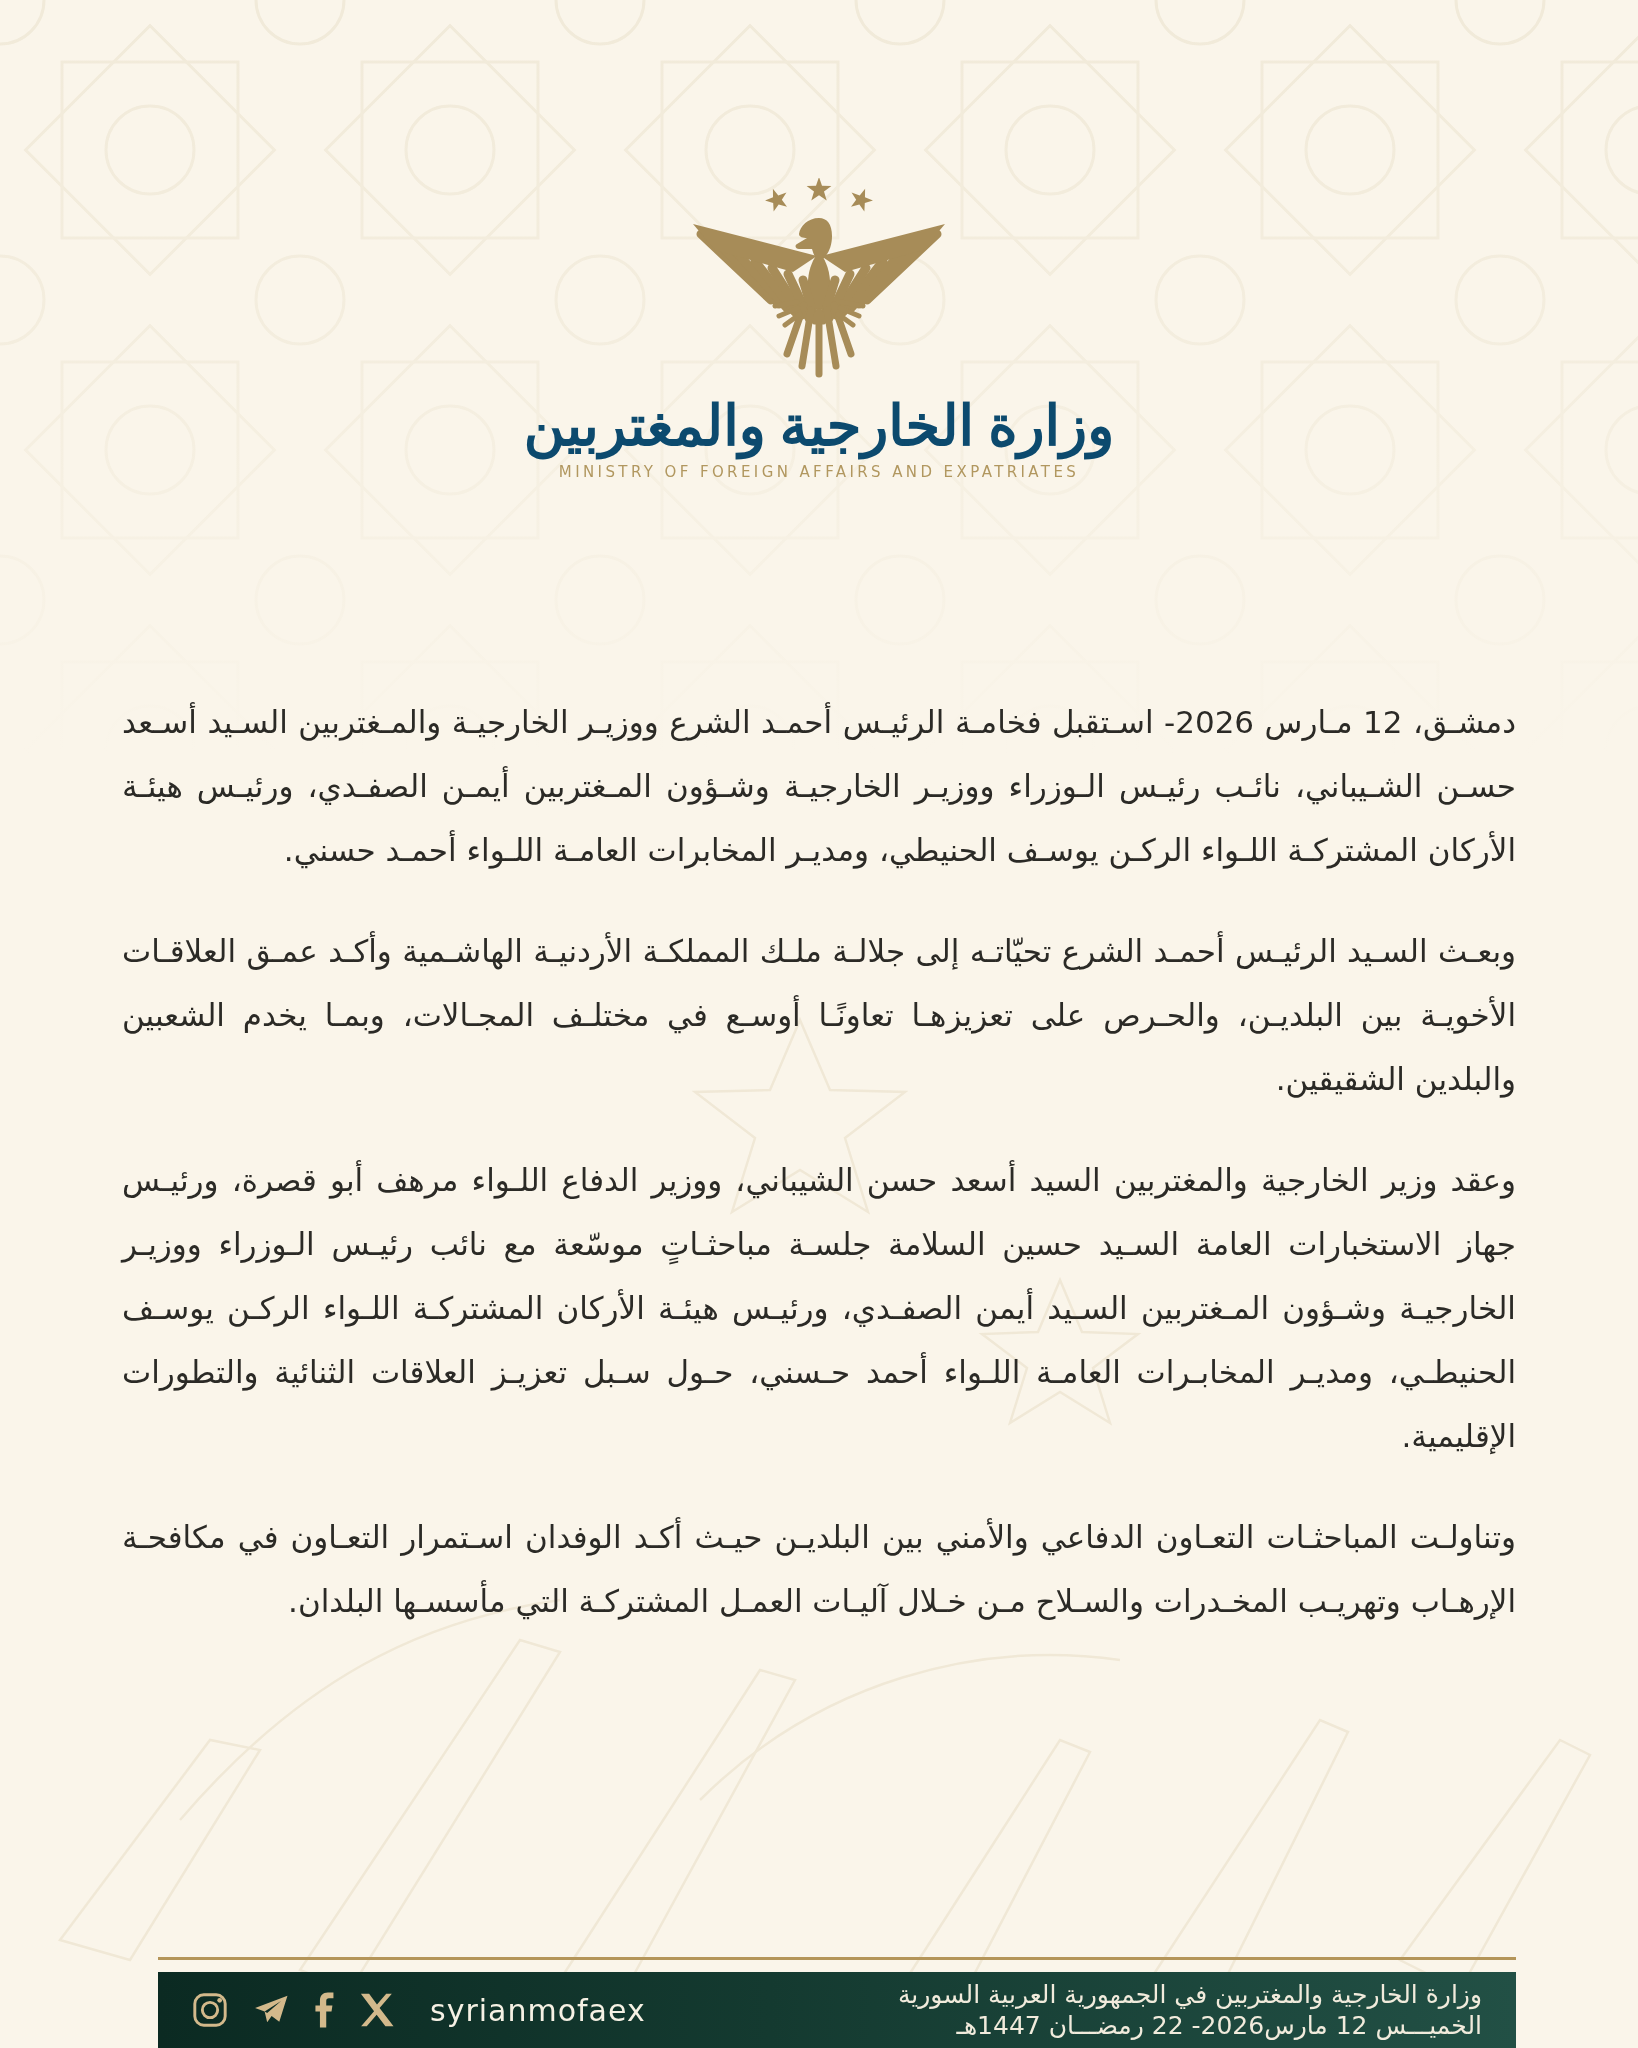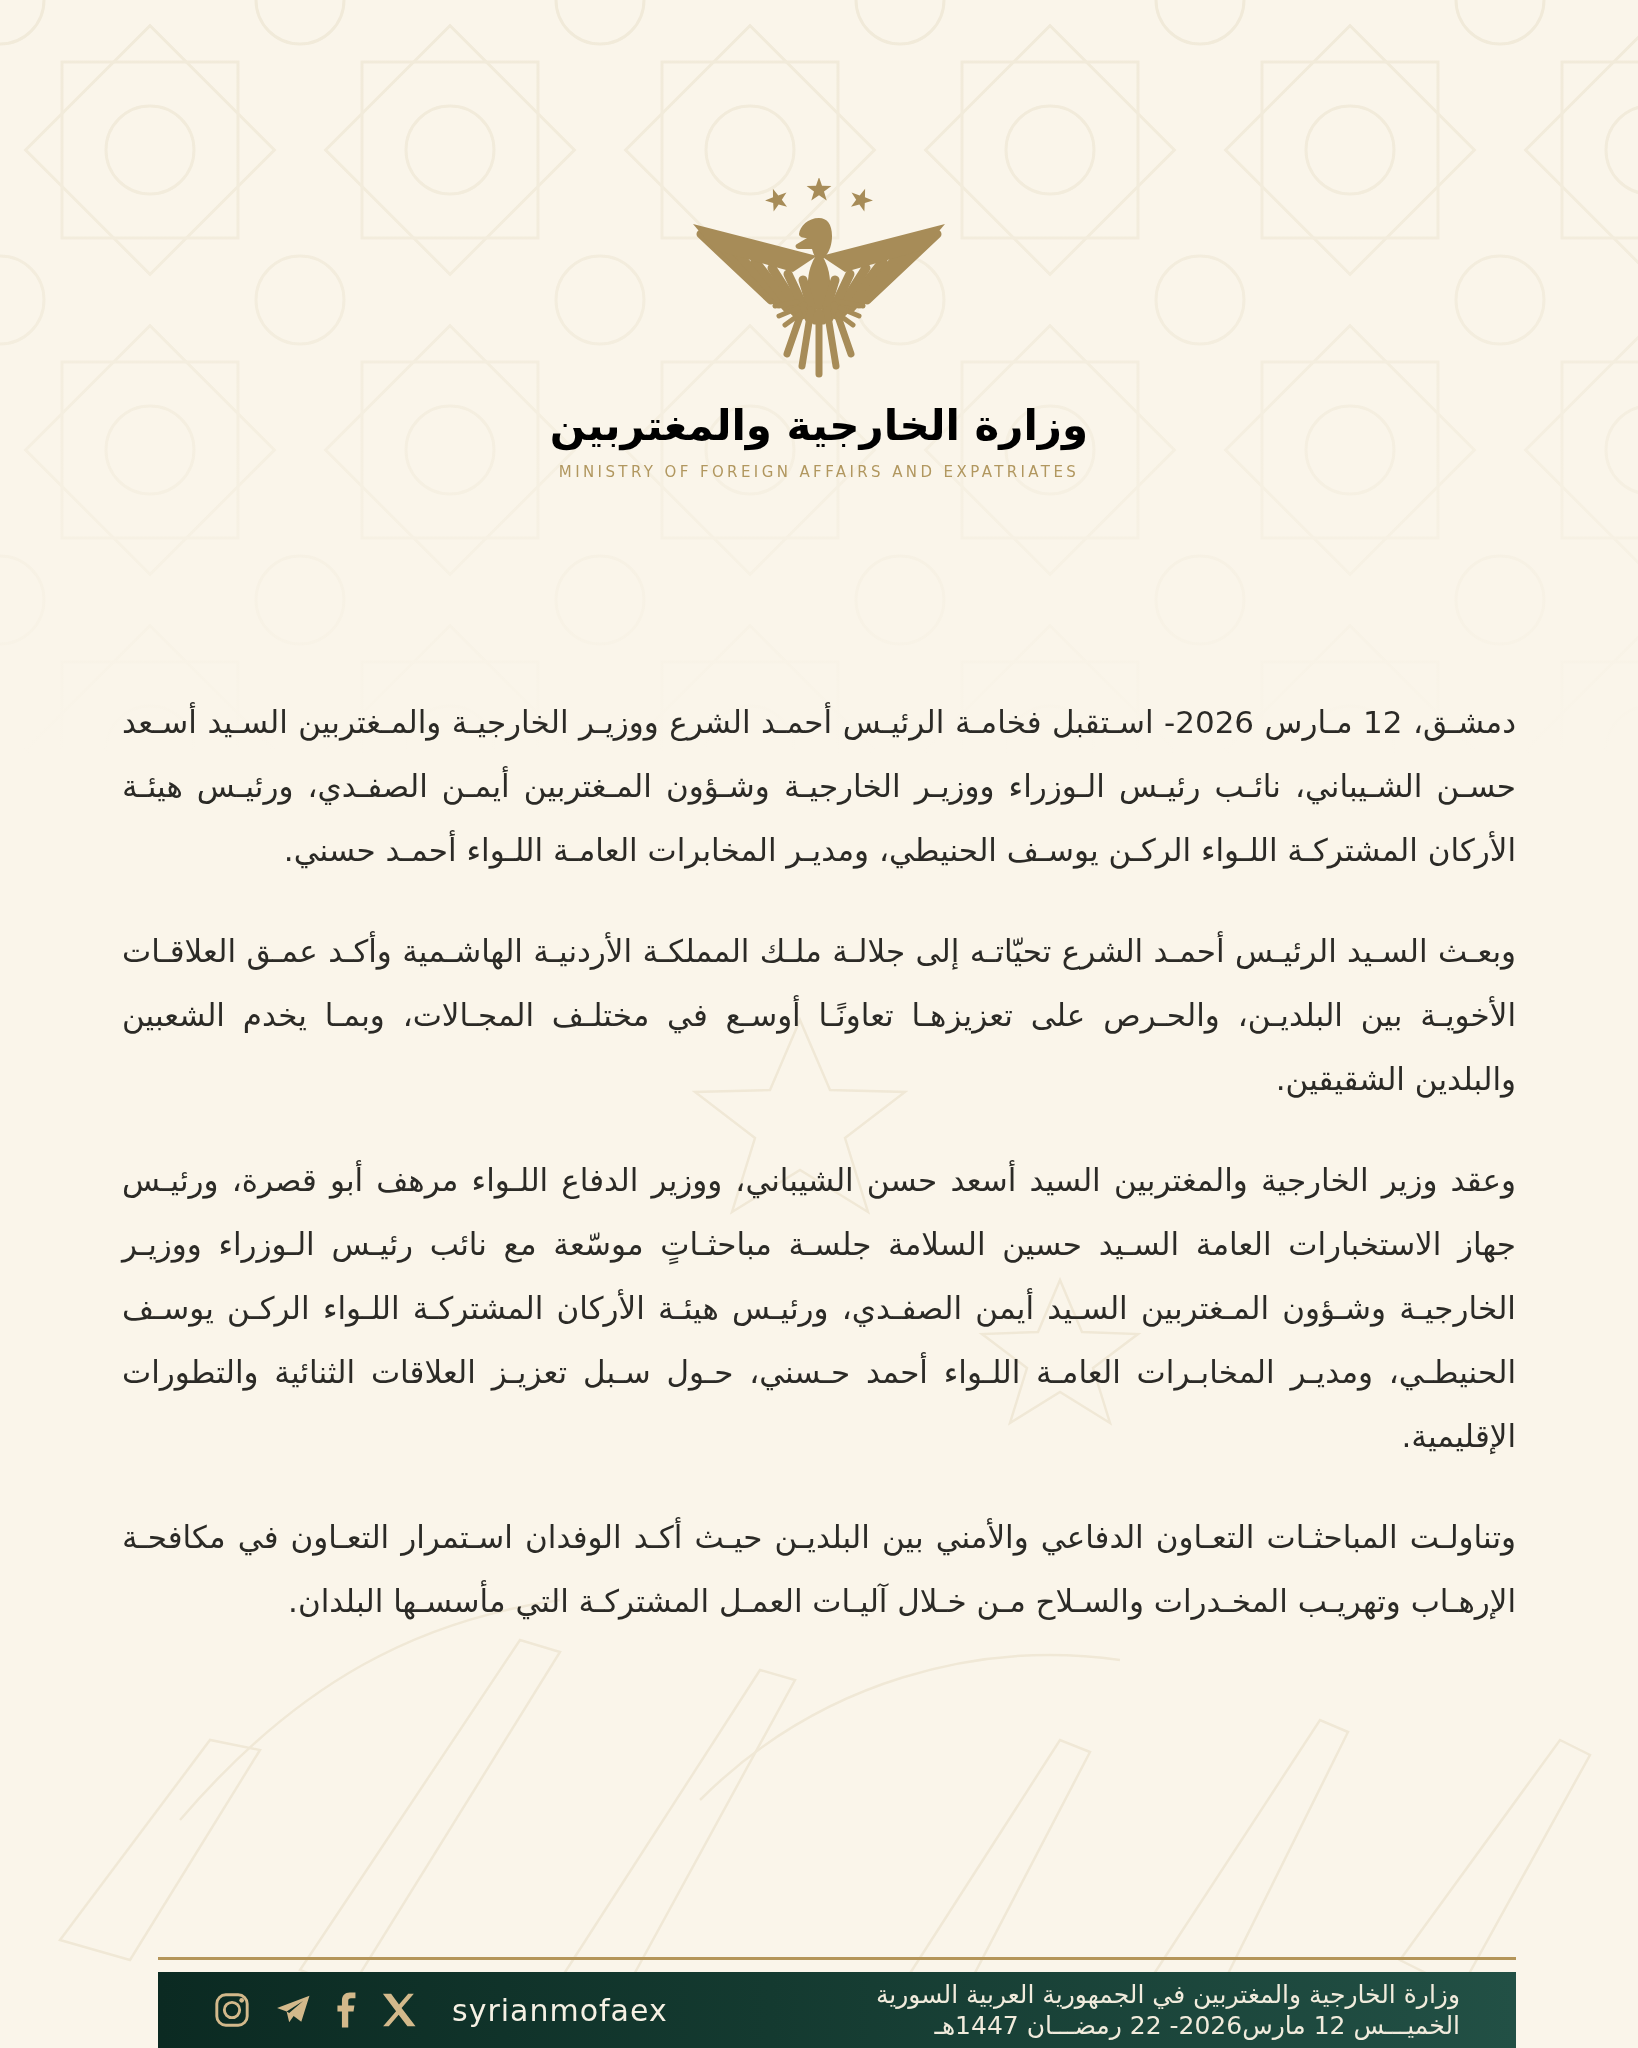--- a/index.html
+++ b/index.html
@@ -9,21 +9,21 @@
   }
   .bg-layer{position:absolute;pointer-events:none;}
   .pattern-fade{
     position:absolute;top:0;left:0;width:1638px;height:820px;
     background:linear-gradient(180deg,rgba(250,245,234,0) 0%,rgba(250,245,234,.35) 45%,#FAF5EA 92%);
     pointer-events:none;
   }
   
   .emblem{position:absolute;top:178px;left:0;right:0;text-align:center;}
   .ministry-ar{
-    margin-top:4px;font-size:42px;font-weight:bold;color:#000000;direction:rtl;line-height:56px;
+    margin-top:4px;font-size:56px;font-weight:bold;color:#0c4a6e;direction:rtl;line-height:56px;font-family:Liberation Serif, serif;
   }
   .ministry-en{
     margin-top:8px;font-size:15px;color:#B1975F;letter-spacing:3.4px;line-height:20px;
   }
   
   .title{
     position:absolute;left:122px;right:122px;top:498px;
     direction:rtl;color:#21463A;font-weight:bold;font-size:44px;line-height:81px;
   }
   .title .line{text-align:justify;text-align-last:justify;}
@@ -31,21 +31,21 @@
   .body-text{
     position:absolute;left:122px;right:122px;top:690px;
     direction:rtl;text-align:justify;color:#2B2A26;font-size:31px;line-height:64px;
   }
   .body-text p{margin:0 0 37px 0;}
   
   .footer-rule{position:absolute;left:158px;right:122px;top:1957px;height:3px;background:#B49559;}
   .footer-bar{
     position:absolute;left:158px;right:122px;top:1972px;bottom:0;
     background:linear-gradient(90deg,#0B2A22 0%,#143A30 45%,#225045 100%);
-    display:flex;align-items:center;padding:0 56px;box-sizing:border-box;
+    display:flex;align-items:center;padding:0 34px;box-sizing:border-box;
   }
   .social-row{display:flex;align-items:center;gap:24px;}
   .social-row svg{display:block;}
   .handle{margin-left:34px;color:#F6F1E4;font-size:30px;letter-spacing:1px;}
   .footer-right{
     margin-left:auto;direction:rtl;text-align:right;color:#F1EBDC;
     font-size:25px;line-height:31px;
   }
 </style>
 </head>

